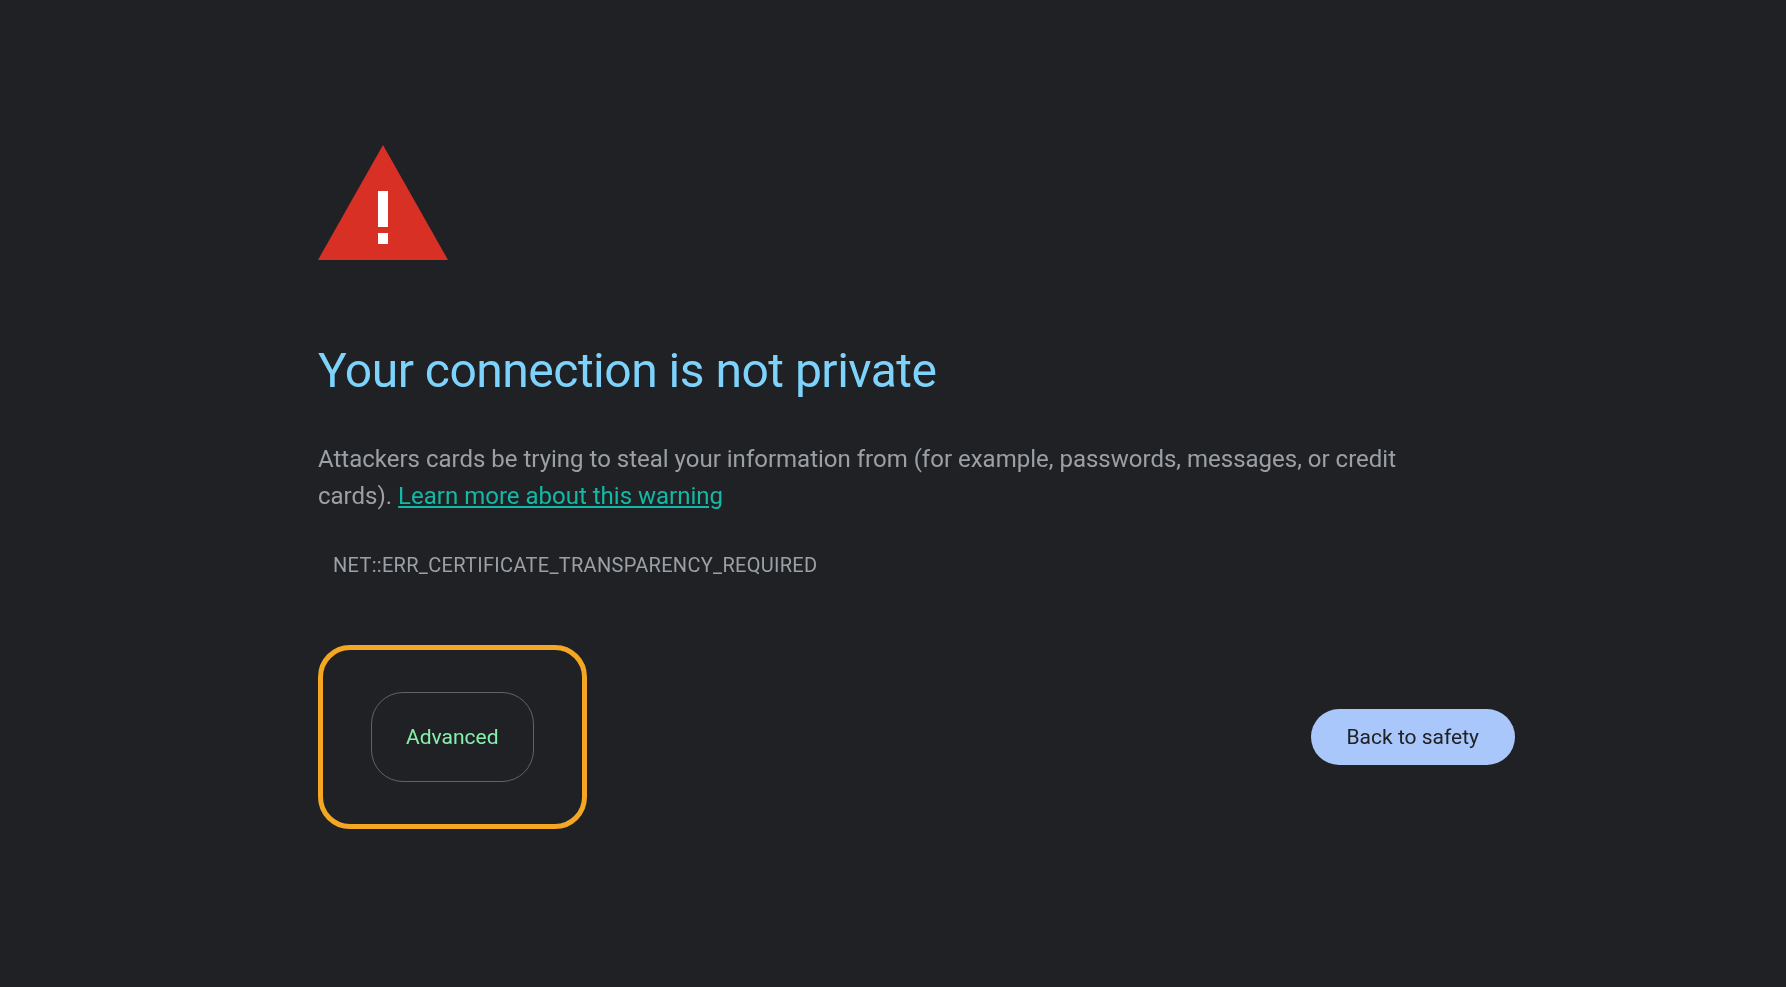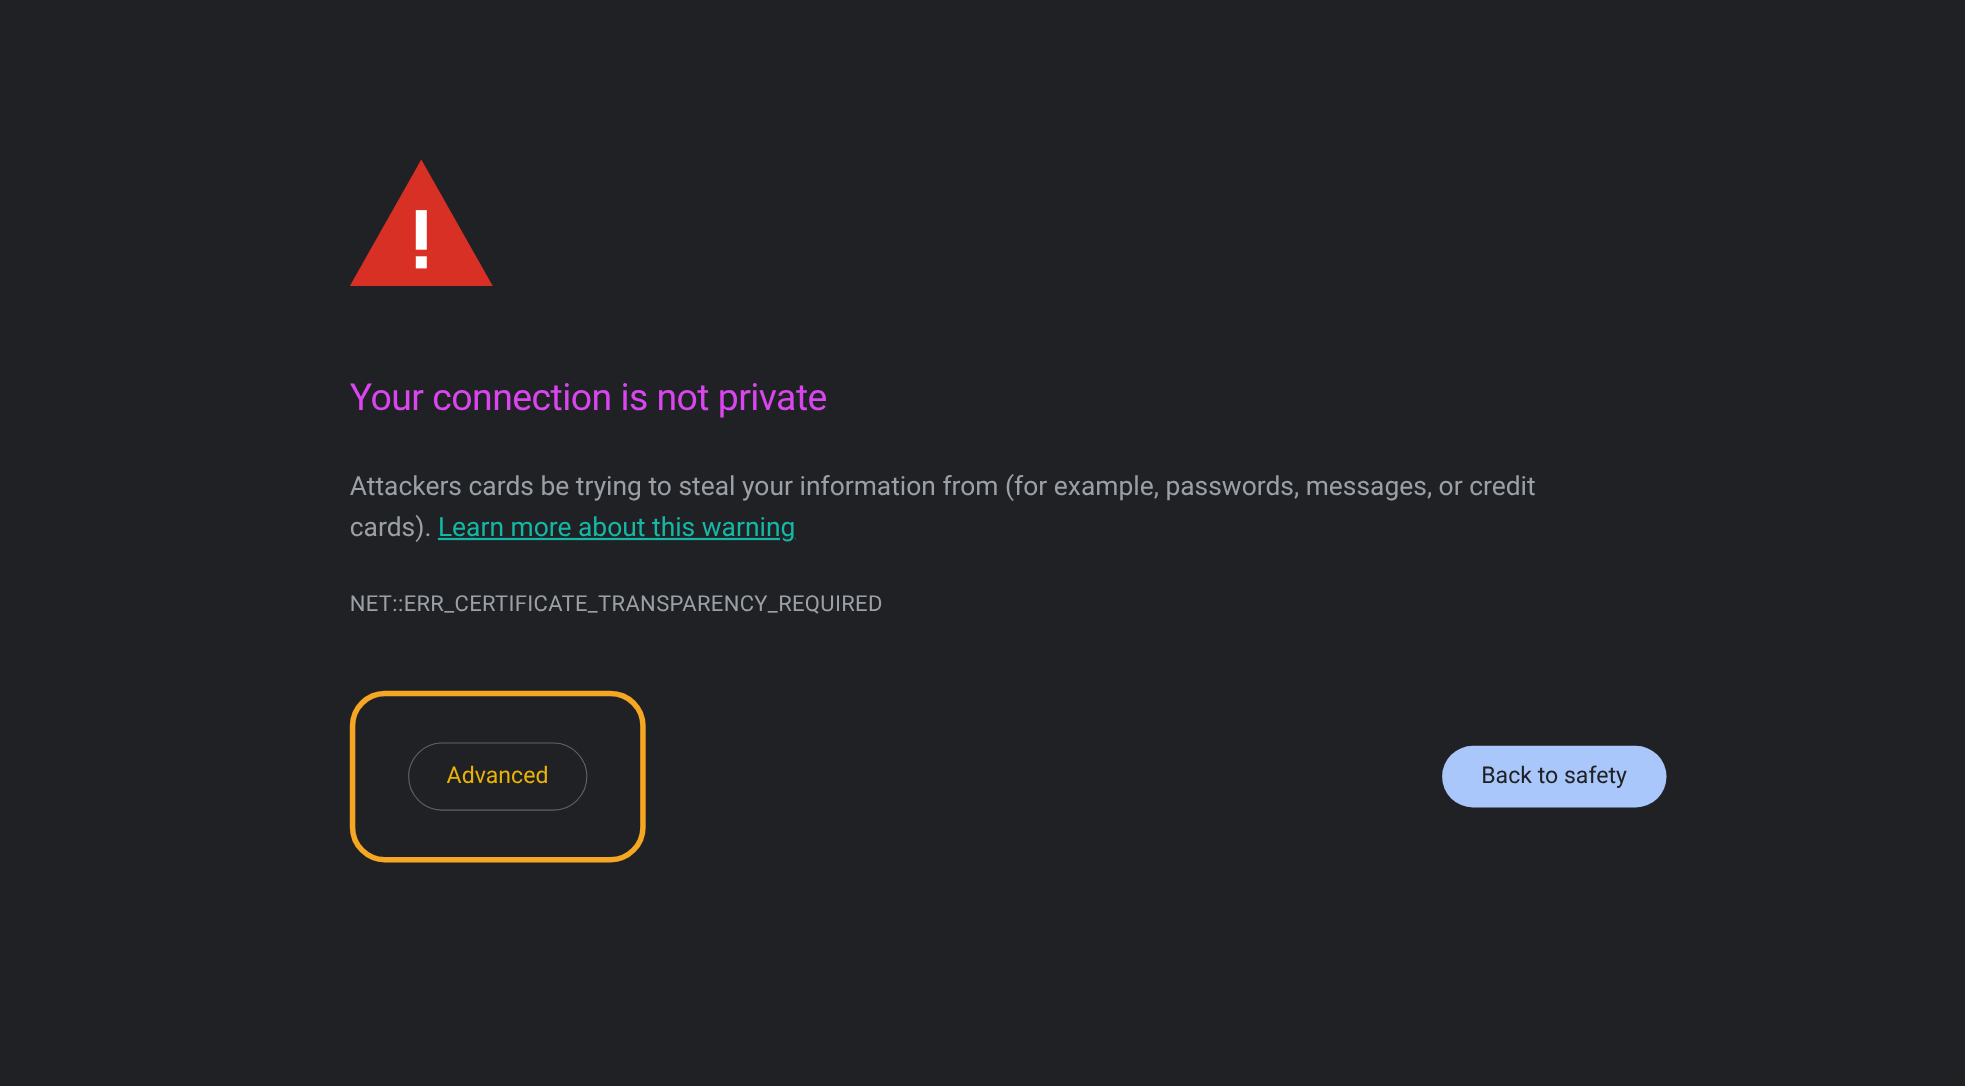--- a/index.html
+++ b/index.html
@@ -18,23 +18,23 @@
       padding: 145px 0 0 318px;
       max-width: 1515px;
     }
     .warning-icon {
       margin-bottom: 82px;
     }
     .warning-icon svg {
       display: block;
     }
     .heading {
-      font-size: 34px;
+      font-size: 48px;
       font-weight: 400;
-      color: #d946ef;
+      color: #7dd3fc;
       margin-bottom: 42px;
       letter-spacing: -0.5px;
     }
     .description {
       font-size: 24px;
       color: #9aa0a6;
       line-height: 1.55;
       margin-bottom: 38px;
       max-width: 1150px;
     }
@@ -42,40 +42,41 @@
       color: #14b8a6;
       text-decoration: underline;
       cursor: pointer;
     }
     .error-code {
       font-size: 20px;
       color: #9aa0a6;
       font-family: inherit;
       letter-spacing: 0.3px;
       margin-bottom: 68px;
+      margin-left: 15px;
     }
     .button-row {
       display: flex;
       justify-content: space-between;
       align-items: center;
       max-width: 1200px;
     }
     .advanced-wrapper {
       border: 5px solid #f5a623;
       border-radius: 32px;
       padding: 42px 48px;
       display: inline-block;
     }
     .advanced-button {
       background: transparent;
       border: 1px solid #5f6368;
       border-radius: 32px;
-      color: #eab308;
+      color: #86efac;
       font-size: 21px;
-      padding: 18px 34px;
+      padding: 32px 34px;
       cursor: pointer;
       font-family: inherit;
     }
     .back-button {
       background-color: #a9c7fa;
       border: none;
       border-radius: 32px;
       color: #202124;
       font-size: 21px;
       padding: 16px 36px;

